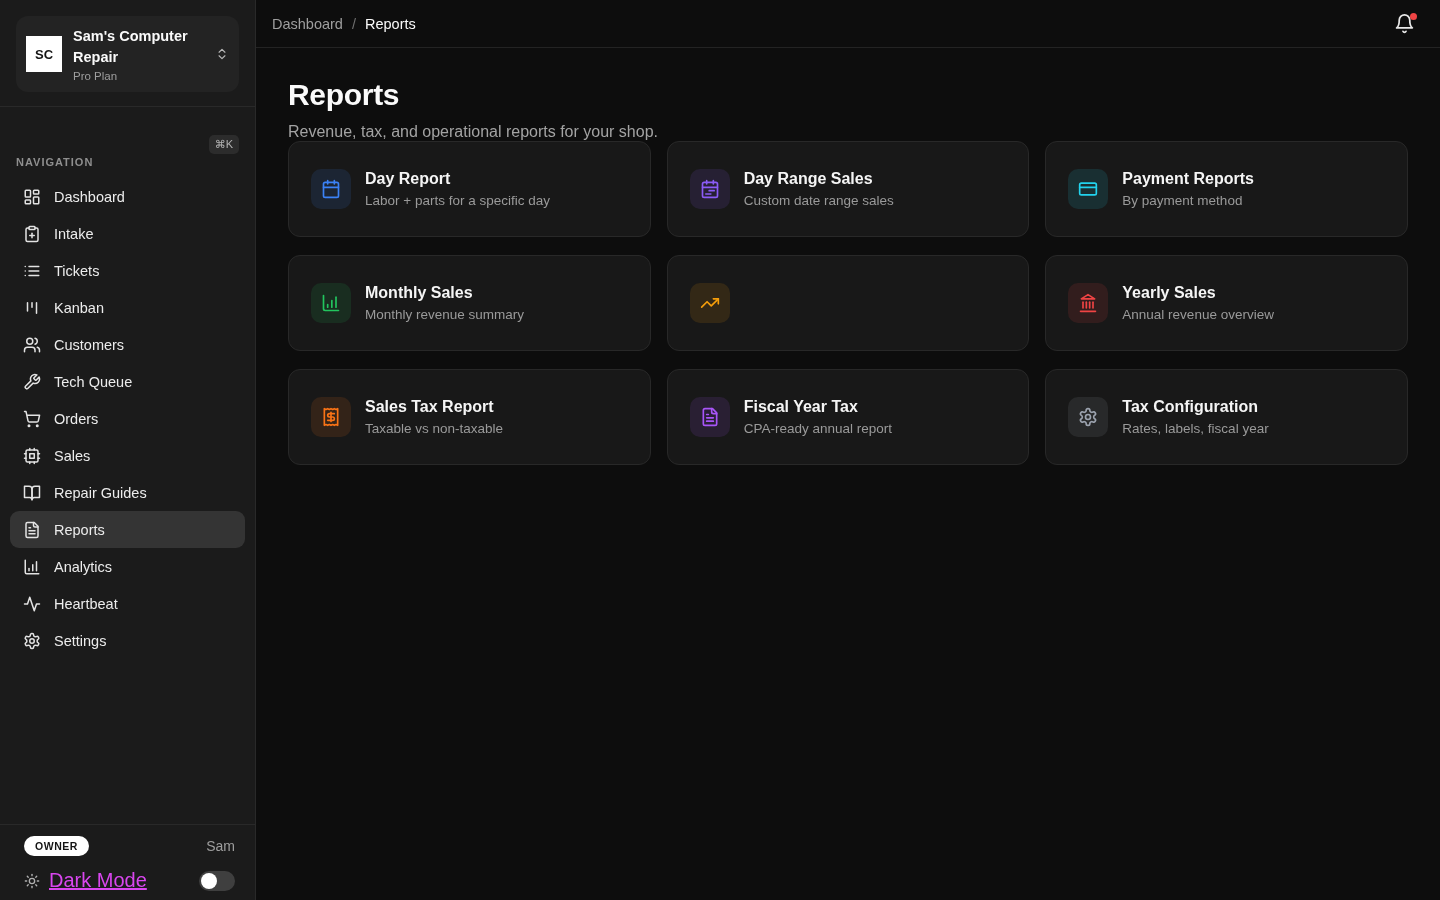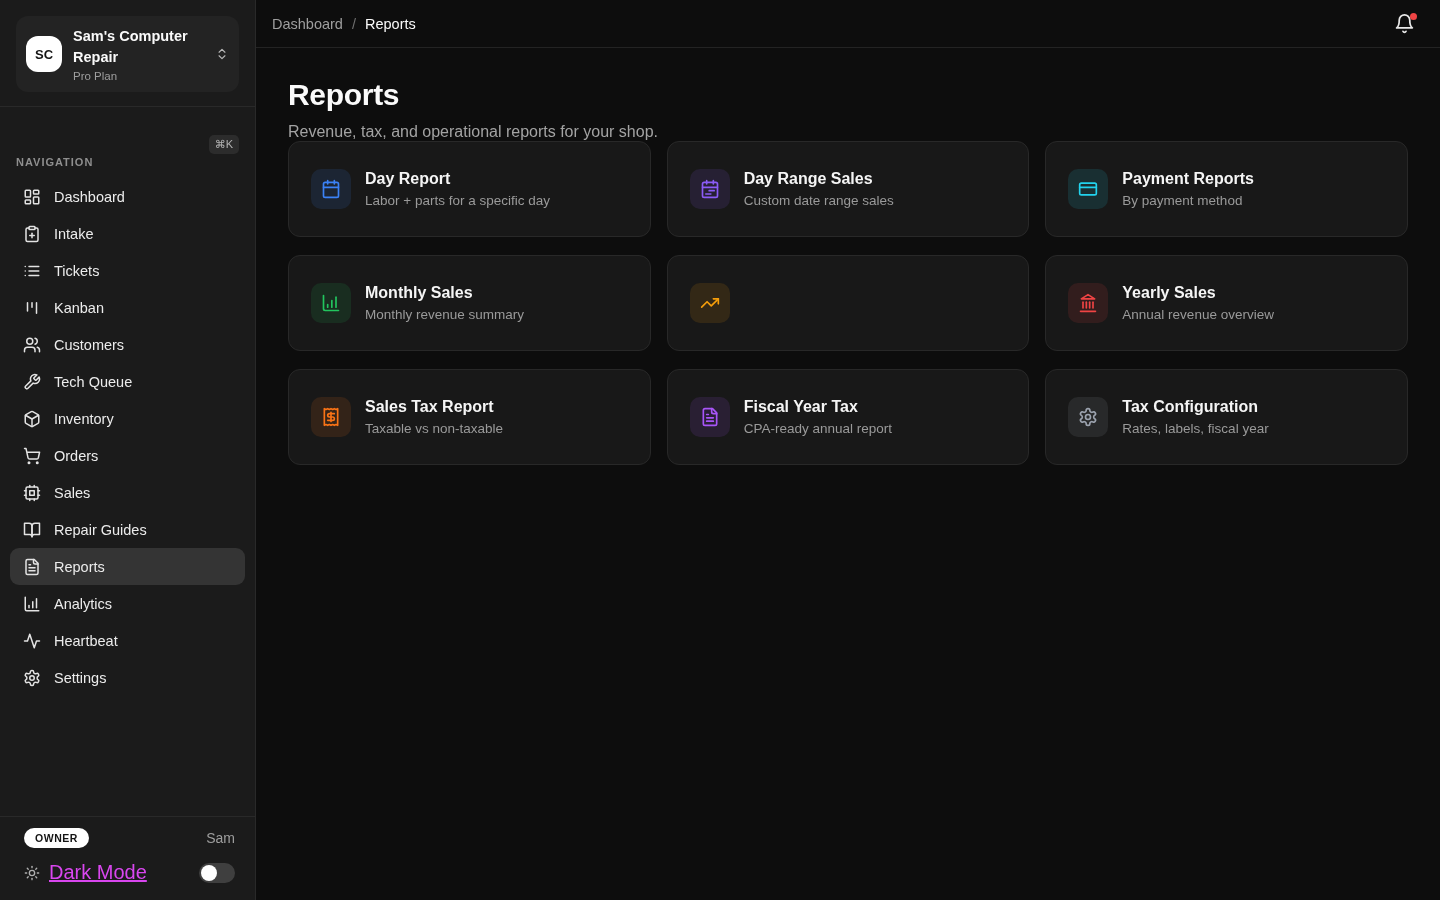--- a/index.html
+++ b/index.html
@@ -14,41 +14,41 @@
   .sidebar {
     width:256px; min-width:256px; height:100%;
     background:#1b1b1b; border-right:1px solid #292929;
     display:flex; flex-direction:column;
   }
   .workspace {
     margin:16px 16px 14px; background:#232323; border-radius:12px;
     padding:10px 10px; display:flex; align-items:center; gap:11px; cursor:pointer;
   }
   .ws-avatar {
-    width:36px; height:36px; border-radius:12px; background:#ffffff; color:#141414;
+    width:36px; height:36px; border-radius:0; background:#ffffff; color:#141414;
     font-weight:700; font-size:13px; display:flex; align-items:center; justify-content:center; flex:none;
   }
   .ws-info { flex:1; min-width:0; }
   .ws-name { font-size:14.5px; font-weight:700; color:#fafafa; line-height:1.45; }
   .ws-plan { font-size:11.5px; color:#9e9e9e; margin-top:2px; }
   .ws-chevron svg { width:14px; height:14px; stroke:#b8b8b8; display:block; }
   .sidebar-divider { border-top:1px solid #292929; }
   .nav-header { display:flex; align-items:center; justify-content:space-between; padding:13px 16px 6px; }
   .nav-title { font-size:11px; font-weight:700; letter-spacing:0.09em; color:#8f8f8f;margin-top:36px; }
   .kbd { background:#2c2c2c; border-radius:5px; padding:3px 6px; font-size:11px; color:#b3b3b3; }
   .nav-list { padding:4px 10px 0; flex:1; overflow:hidden; }
   .nav-item {
     display:flex; align-items:center; gap:13px; padding:8px 13px;
     border-radius:9px; cursor:pointer; height:37px;
   }
   .nav-item.active { background:#343434; }
   .nav-icon { display:flex; }
   .nav-icon svg { width:18px; height:18px; stroke:#e3e3e3; }
   .nav-label { font-size:14.5px; font-weight:500; color:#ececec; white-space:nowrap; }
-  .sidebar-footer { border-top:1px solid #292929; margin-top:auto; padding:11px 20px 16px 24px; }
+  .sidebar-footer { border-top:1px solid #292929; margin-top:auto; padding:11px 20px 8px 24px; }
   .owner-row { display:flex; justify-content:space-between; align-items:center; }
   .owner-badge {
     background:#ffffff; color:#141414; font-size:10.5px; font-weight:700;
     letter-spacing:0.05em; padding:4px 11px; border-radius:999px;
   }
   .owner-name { color:#9e9e9e; font-size:14px; }
   .dm-row { display:flex; align-items:center; margin-top:13px; gap:9px; }
   .dm-icon svg { width:16px; height:16px; stroke:#b0b0b0; display:block; }
   .dm-label { flex:1; font-size:20px; color:#d946ef;text-decoration:underline; }
   .toggle { width:36px; height:20px; border-radius:999px; background:#3f3f3f; position:relative; cursor:pointer; flex:none; }
@@ -167,30 +167,20 @@
       <span class="nav-icon">
           <svg viewBox="0 0 24 24" fill="none" stroke="currentColor" stroke-width="2" stroke-linecap="round" stroke-linejoin="round">
             <path d="M14.7 6.3a1 1 0 0 0 0 1.4l1.6 1.6a1 1 0 0 0 1.4 0l3.77-3.77a6 6 0 0 1-7.94 7.94l-6.91 6.91a2.12 2.12 0 0 1-3-3l6.91-6.91a6 6 0 0 1 7.94-7.94l-3.76 3.76z"></path>
           </svg>
         </span>
       <span class="nav-label">Tech Queue</span>
     </div>
     <div class="nav-item">
       <span class="nav-icon">
           <svg viewBox="0 0 24 24" fill="none" stroke="currentColor" stroke-width="2" stroke-linecap="round" stroke-linejoin="round">
-            <path d="M11 21.73a2 2 0 0 0 2 0l7-4A2 2 0 0 0 21 16V8a2 2 0 0 0-1-1.73l-7-4a2 2 0 0 0-2 0l-7 4A2 2 0 0 0 3 8v8a2 2 0 0 0 1 1.73z"></path>
-            <path d="M12 22V12"></path>
-            <path d="m3.3 7 8.7 5 8.7-5"></path>
-          </svg>
-        </span>
-      <span class="nav-label">Inventory</span>
-    </div>
-    <div class="nav-item">
-      <span class="nav-icon">
-          <svg viewBox="0 0 24 24" fill="none" stroke="currentColor" stroke-width="2" stroke-linecap="round" stroke-linejoin="round">
             <circle cx="8" cy="21" r="1"></circle>
             <circle cx="19" cy="21" r="1"></circle>
             <path d="M2.05 2.05h2l2.66 12.42a2 2 0 0 0 2 1.58h9.78a2 2 0 0 0 1.95-1.57l1.65-7.43H5.12"></path>
           </svg>
         </span>
       <span class="nav-label">Orders</span>
     </div>
     <div class="nav-item">
       <span class="nav-icon">
           <svg viewBox="0 0 24 24" fill="none" stroke="currentColor" stroke-width="2" stroke-linecap="round" stroke-linejoin="round">

